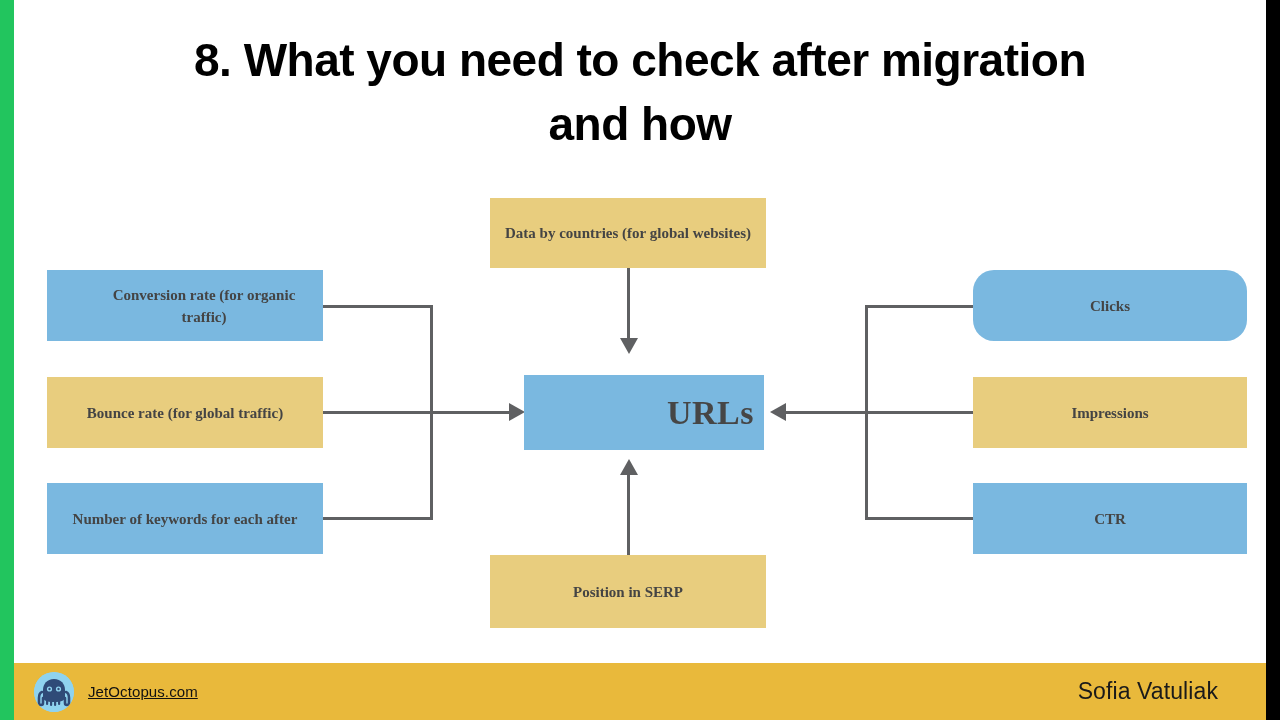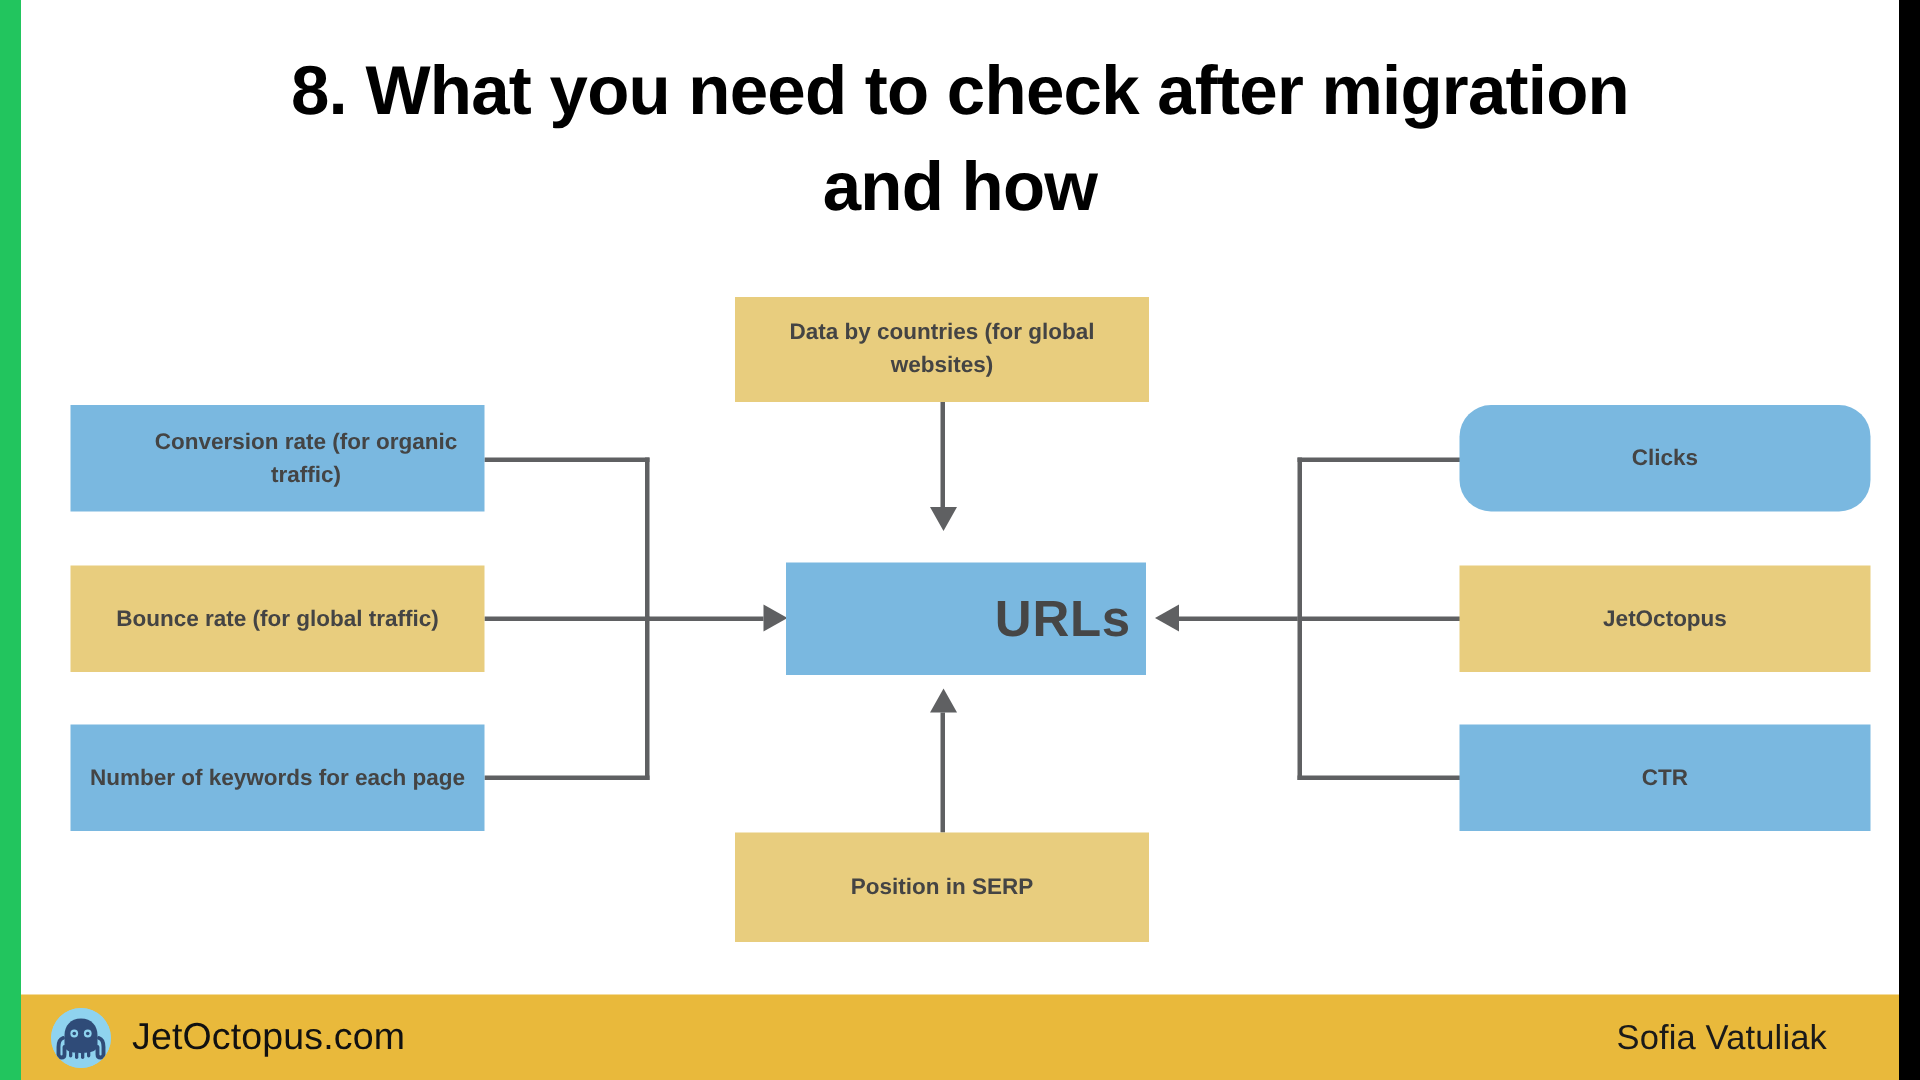--- a/index.html
+++ b/index.html
@@ -51,21 +51,21 @@
 
   
   .box {
     position: absolute;
     box-sizing: border-box;
     display: flex;
     align-items: center;
     justify-content: center;
     text-align: center;
     padding: 2px 10px;
-    font-family: Liberation Sans, sans-serif;
+    font-family: Liberation Serif, serif;
     font-weight: bold;
     font-size: 15px;
     line-height: 22px;
     color: #444444;
   }
   .box.blue { background: #7ab8e0; }
   .box.gold { background: #e8cd7e; }
 
   .box.hub {
     font-size: 34px;
@@ -130,22 +130,23 @@
     height: 40px;
     border-radius: 50%;
     background: #8fd3ef;
     position: relative;
     flex: 0 0 auto;
     overflow: hidden;
   }
   .footer-site {
     margin-left: 14px;
     font-family: "Liberation Sans", sans-serif;
-    font-size: 25px;
+    font-size: 15px;
     color: #111111;
+    text-decoration: underline;
     letter-spacing: 0.1px;
   }
   .footer-author {
     position: absolute;
     right: 48px;
     font-family: Liberation Sans, sans-serif;
     font-size: 23px;
     color: #1a1a1a;
     letter-spacing: 0.1px;
   }
@@ -191,28 +192,28 @@
       <span>Position in SERP</span>
     </div>
 
     <div class="box blue" style="left:33px; top:270px; width:276px; height:71px;padding-left:48px;">
       <span>Conversion rate (for organic traffic)</span>
     </div>
     <div class="box gold" style="left:33px; top:377px; width:276px; height:71px;">
       <span>Bounce rate (for global traffic)</span>
     </div>
     <div class="box blue" style="left:33px; top:483px; width:276px; height:71px;">
-      <span>Number of keywords for each page</span>
+      <span>Number of keywords for each after</span>
     </div>
 
     <div class="box blue" style="left:959px; top:270px; width:274px; height:71px;border-radius:21px;">
       <span>Clicks</span>
     </div>
     <div class="box gold" style="left:959px; top:377px; width:274px; height:71px;">
-      <span>JetOctopus</span>
+      <span>Impressions</span>
     </div>
     <div class="box blue" style="left:959px; top:483px; width:274px; height:71px;text-align:center;">
       <span>CTR</span>
     </div>
 
     <div class="footer">
       <div class="footer-left">
         <span class="logo-badge">
           <svg viewBox="0 0 40 40" width="40" height="40" aria-hidden="true">
             <circle cx="20" cy="20" r="20" fill="#8fd3ef"></circle>

